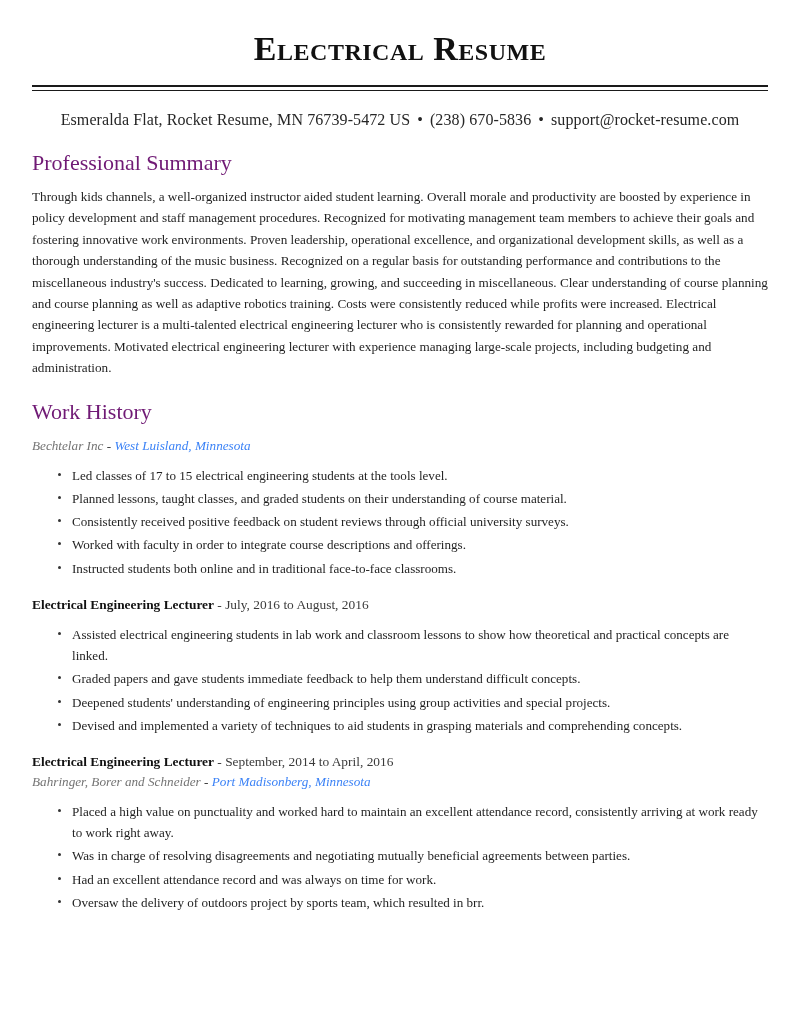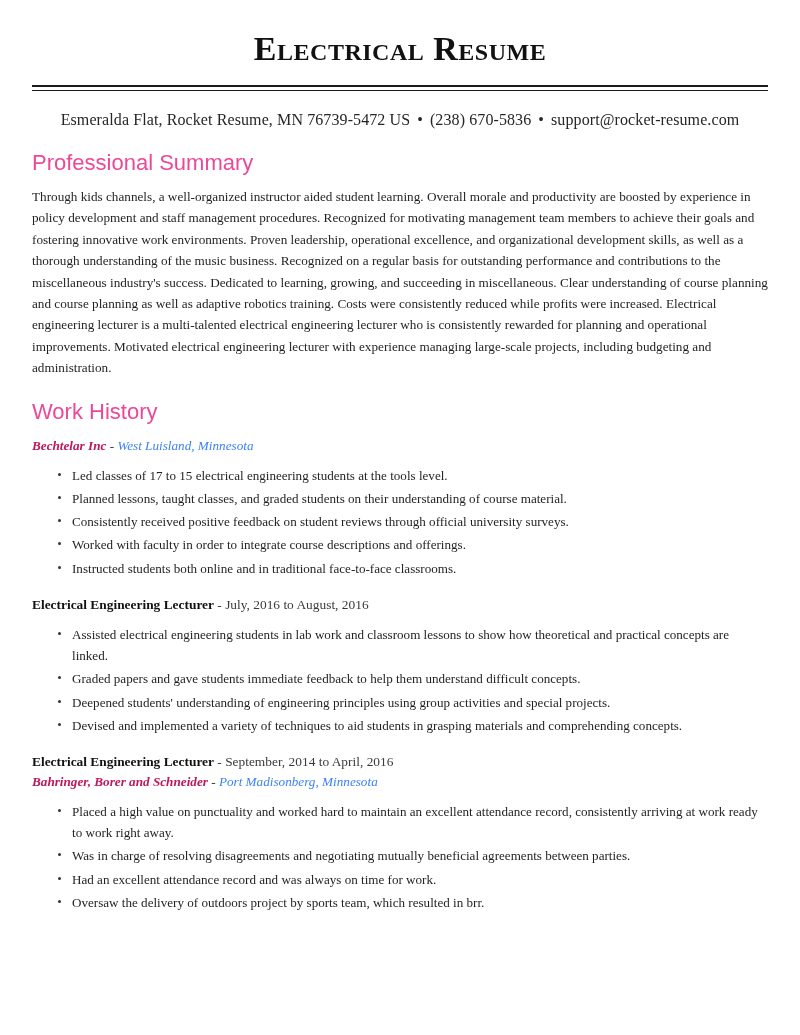--- a/index.html
+++ b/index.html
@@ -51,24 +51,24 @@
   }
   .contact-sep {
     padding: 0 7px;
   }
 
   
   .section {
     margin-top: 20px;
   }
   .section-heading {
-    font-family: Liberation Sans, sans-serif;
+    font-family: Liberation Serif, serif;
     font-weight: normal;
     font-size: 22px;
-    color: #ec4899;
+    color: #701a75;
     margin: 0 0 9px 0;
     line-height: 1.3;
   }
   .summary-text {
     font-size: 13.2px;
     line-height: 1.62;
     color: #1f1f1f;
     text-align: left;
     margin: 0;
   }
@@ -85,23 +85,23 @@
     font-weight: bold;
     color: #111111;
   }
   .job-dates { color: #3a3a3a; }
   .job-line-2 {
     font-size: 13.2px;
     line-height: 1.5;
     color: #333333;
   }
   .job-company {
-    font-weight: bold;
+    font-weight: normal;
     font-style: italic;
-    color: #be185d;
+    color: #737373;
   }
   .job-location {
     font-style: italic;
     color: #3b82f6;
   }
   .dash { color: #3a3a3a; }
 
   ul.bullets {
     margin: 9px 0 0 0;
     padding-left: 26px;

